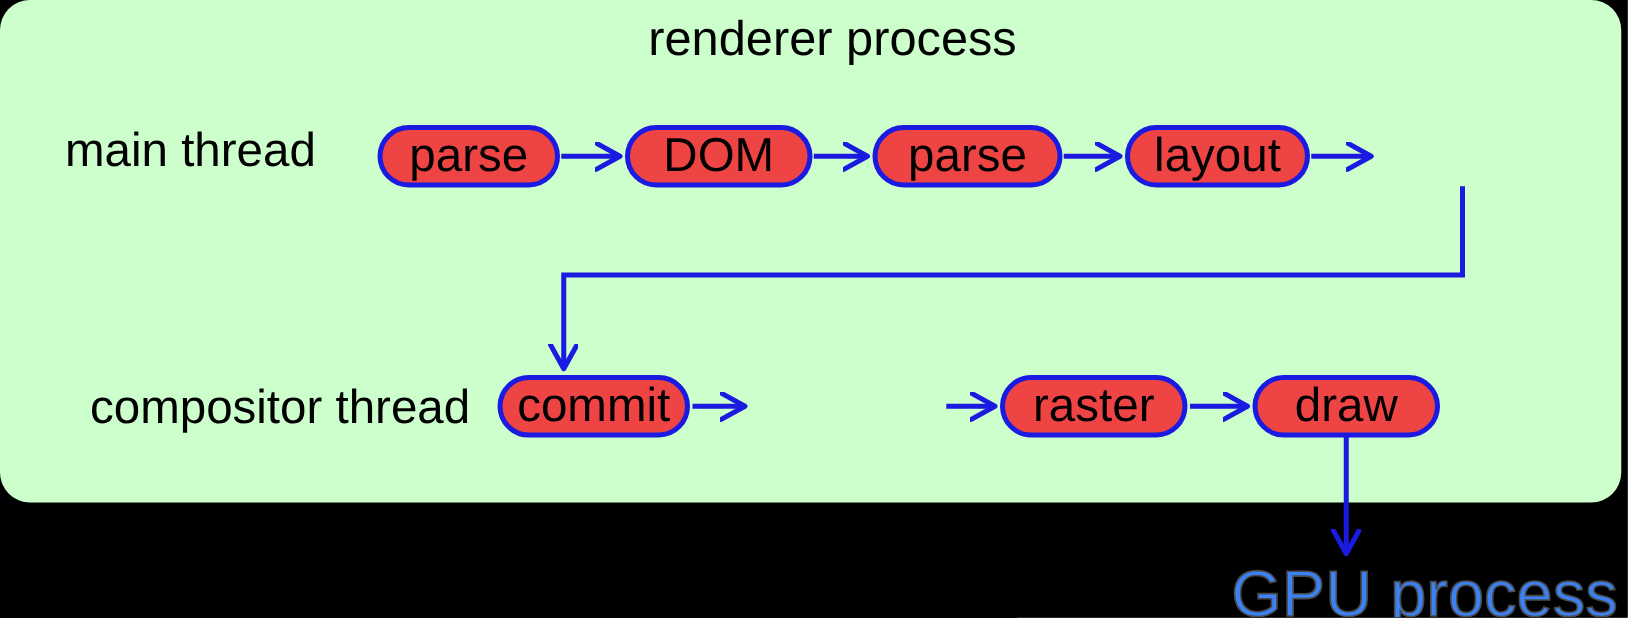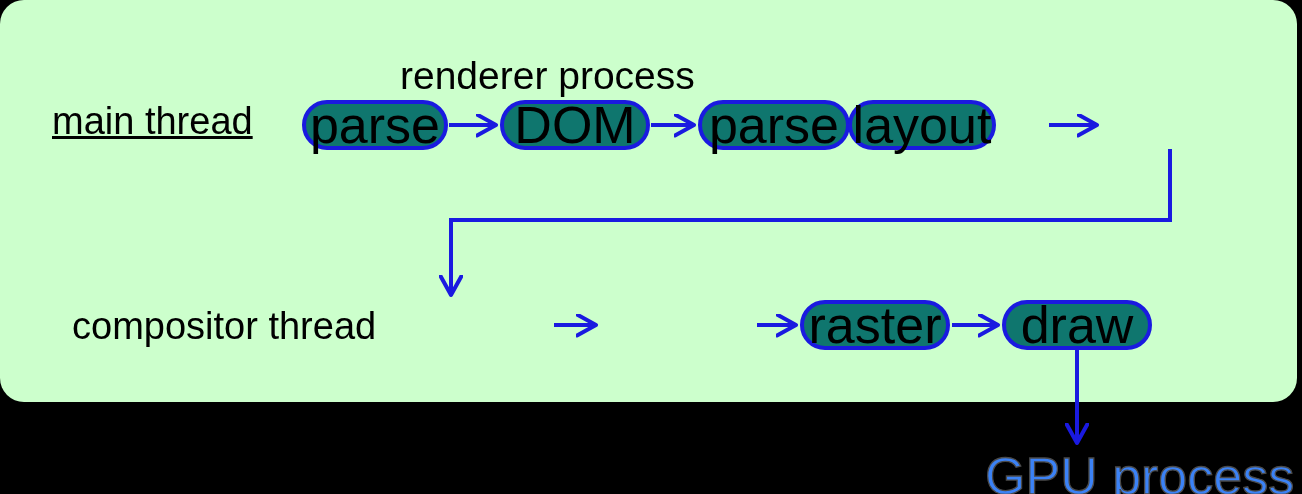--- a/index.html
+++ b/index.html
@@ -5,38 +5,38 @@
   html,body{margin:0;padding:0;background:#000;}
   .stage{
     position:relative;width:1302px;height:494px;background:#000;
     font-family:"Liberation Sans",sans-serif;overflow:hidden;
   }
   .panel{
     position:absolute;left:0;top:0;width:1297px;height:402px;
     background:#ccffcc;border-radius:24px;
   }
   .title{
-    position:absolute;left:400px;top:10px;width:532px;text-align:left;
-    font-size:39px;color:#000;white-space:nowrap;margin-top:44px;
+    position:absolute;left:400px;top:10px;width:532px;text-align:center;
+    font-size:39px;color:#000;white-space:nowrap;
   }
   .thread-label{
     position:absolute;font-size:38px;color:#000;white-space:nowrap;line-height:1.1;
   }
-  .label-main{left:52px;top:101px;text-decoration:underline;}
+  .label-main{left:52px;top:101px;}
   .label-compositor{left:54px;top:306px;margin-left:18px;}
   .node{
     position:absolute;height:50px;box-sizing:border-box;
-    background:#0f766e;border:4px solid #1a1ae0;border-radius:25px;
+    background:#ef4444;border:4px solid #1a1ae0;border-radius:25px;
     display:flex;align-items:center;justify-content:center;
-    font-size:52px;color:#000;white-space:nowrap;line-height:1;
+    font-size:38px;color:#000;white-space:nowrap;line-height:1;
   }
   .n-parse  {left:302px; top:100px;width:146px;}
   .n-dom    {left:500px; top:100px;width:150px;}
   .n-style  {left:698px; top:100px;width:152px;}
-  .n-layout {left:848px; top:100px;width:148px;}
+  .n-layout {left:900px; top:100px;width:148px;}
   .n-paint  {left:1101px;top:100px;width:152px;}
   .n-commit {left:398px; top:300px;width:154px;}
   .n-tiling {left:600px; top:300px;width:155px;}
   .n-raster {left:800px; top:300px;width:150px;}
   .n-draw   {left:1002px;top:300px;width:150px;}
   .connectors{position:absolute;left:0;top:0;width:1302px;height:494px;pointer-events:none;}
   .wire{stroke:#1a1ae0;stroke-width:4;fill:none;}
   .gpu-label{
     position:absolute;left:985px;top:450px;font-size:52px;color:#3b82f6;
     -webkit-text-stroke:1.3px #4a4a4a;white-space:nowrap;line-height:1;
@@ -70,18 +70,19 @@
     <line class="wire" x1="757" y1="325" x2="796" y2="325" marker-end="url(#arrow)"></line>
     <line class="wire" x1="952" y1="325" x2="998" y2="325" marker-end="url(#arrow)"></line>
     <line class="wire" x1="1077" y1="349" x2="1077" y2="443" marker-end="url(#arrow)"></line>
   </svg>
 
   <div class="node n-parse">parse</div>
   <div class="node n-dom">DOM</div>
   <div class="node n-style">parse</div>
   <div class="node n-layout">layout</div>
 
+  <div class="node n-commit">commit</div>
   <div class="node n-raster">raster</div>
   <div class="node n-draw">draw</div>
 
   <div class="gpu-label">GPU process</div>
 
 </div>
 
 </body></html>

